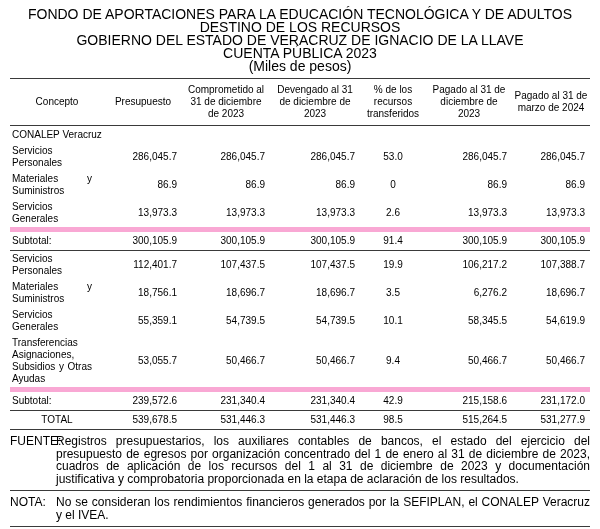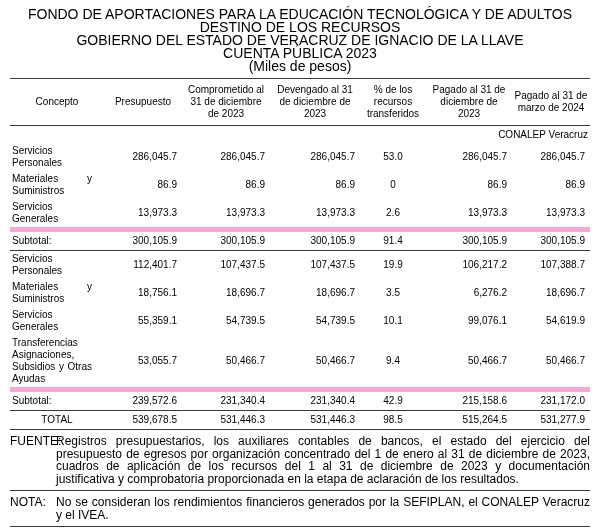--- a/index.html
+++ b/index.html
@@ -43,21 +43,21 @@
     padding: 2px 4px;
   }
   td.concepto {
     text-align: justify;
     padding-left: 2px;
     padding-right: 12px;
   }
   td.num { text-align: right; padding-right: 5px; }
   td.pct { text-align: center; }
   tr.section-row td {
-    text-align: right;
+    text-align: left;
     padding: 3px 2px 2px 2px;
   }
   tr.subtotal-row td {
     border-top: 5px solid #f9a8d4;
     border-bottom: 1px solid #3a3a3a;
     padding-top: 3px;
     padding-bottom: 3px;
   }
   tr.subtotal-row td.concepto { text-align: left; }
   tr.total-row td {
@@ -168,21 +168,21 @@
           <td class="pct">3.5</td>
           <td class="num">6,276.2</td>
           <td class="num">18,696.7</td>
         </tr>
         <tr class="data-row">
           <td class="concepto">Servicios Generales</td>
           <td class="num">55,359.1</td>
           <td class="num">54,739.5</td>
           <td class="num">54,739.5</td>
           <td class="pct">10.1</td>
-          <td class="num">99,076.1</td>
+          <td class="num">58,345.5</td>
           <td class="num">54,619.9</td>
         </tr>
         <tr class="data-row">
           <td class="concepto">Transferencias Asignaciones, Subsidios y Otras Ayudas</td>
           <td class="num">53,055.7</td>
           <td class="num">50,466.7</td>
           <td class="num">50,466.7</td>
           <td class="pct">9.4</td>
           <td class="num">50,466.7</td>
           <td class="num">50,466.7</td>

